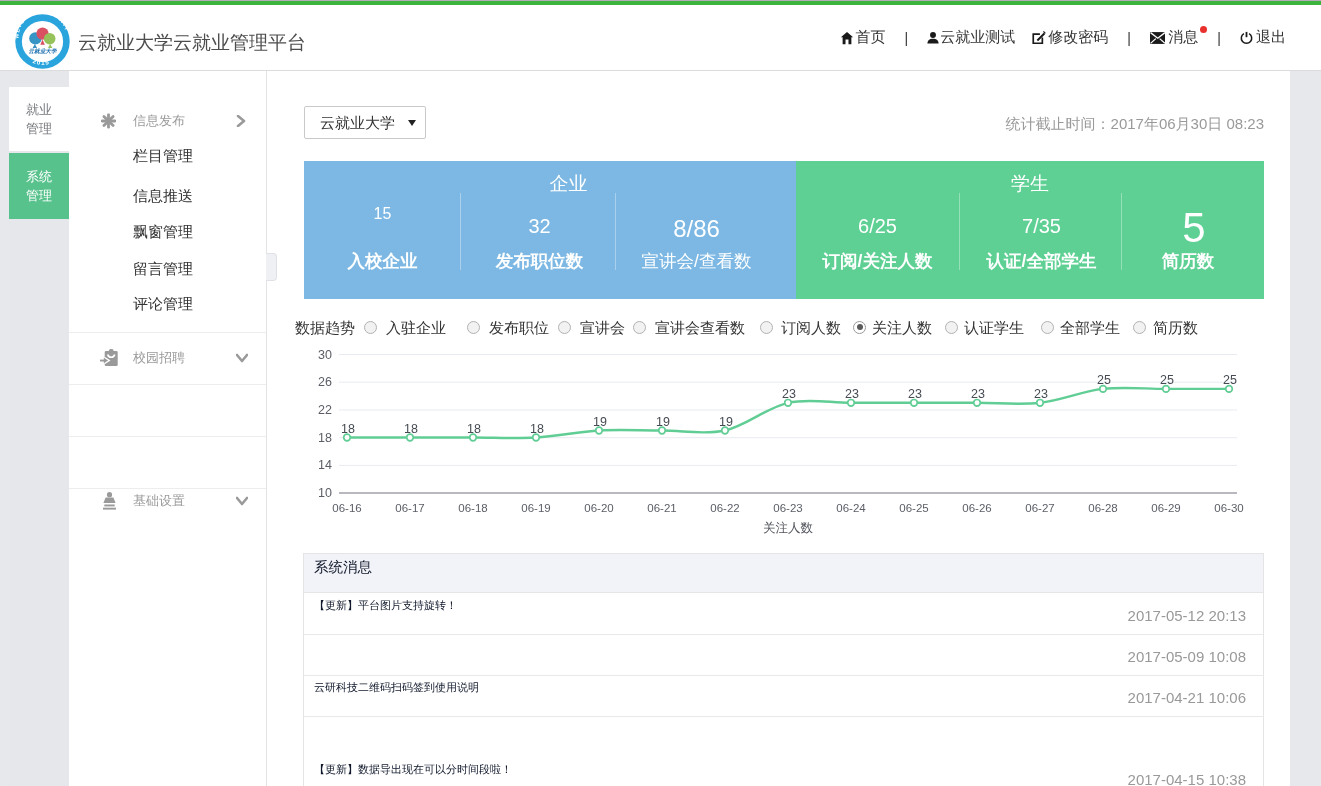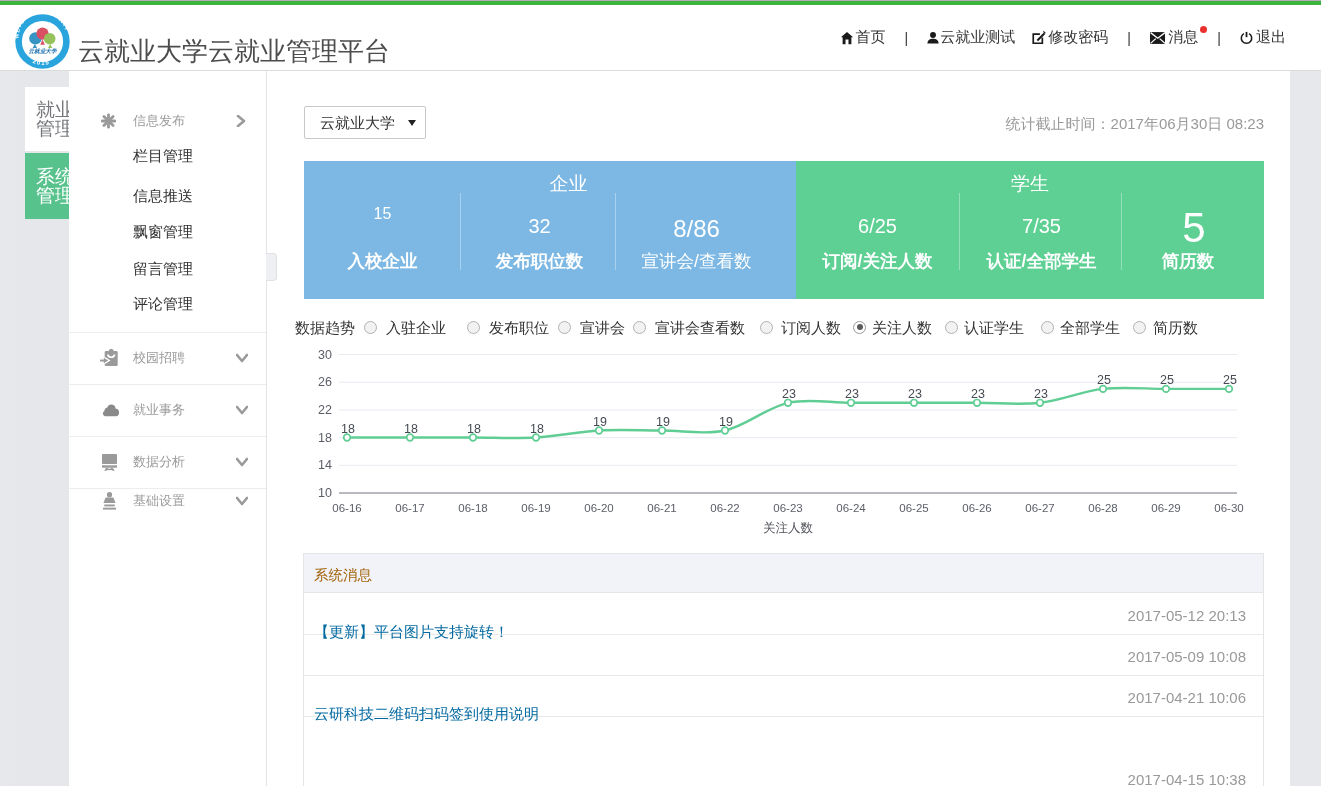--- a/index.html
+++ b/index.html
@@ -2,29 +2,29 @@
 <html><head>
 <meta charset="utf-8">
 <style>
 *{margin:0;padding:0;box-sizing:border-box}
 html,body{width:1321px;height:786px;overflow:hidden;background:#fff;
   font-family:"Liberation Sans",sans-serif;}
 .abs{position:absolute}
 #topbar1{position:absolute;left:0;top:0;width:1321px;height:1px;background:#b6acb8}
 #topbar2{position:absolute;left:0;top:1px;width:1321px;height:4px;background:#3cb43e}
 #header{position:absolute;left:0;top:5px;width:1321px;height:66px;background:#fff;border-bottom:1px solid #dcdcdc}
-#title{position:absolute;left:78px;top:14px;height:65px;line-height:65px;font-size:26px;color:#4d4d4d}
+#title{position:absolute;left:78px;top:5px;height:65px;line-height:65px;font-size:19px;color:#4d4d4d}
 #nav{position:absolute;right:35px;top:0;height:65px;display:flex;align-items:center;font-size:15px;color:#333}
 #nav .it{display:flex;align-items:center}
 #nav .sep{color:#333;margin:0 19px;font-size:14px}
 #nav svg{margin-right:2px}
 
 #leftstrip{position:absolute;left:0;top:71px;width:9px;height:715px;background:#e7e8eb}
 #tabcol{position:absolute;left:9px;top:71px;width:60px;height:715px;background:#e6e7ea}
-.tab{position:absolute;left:16px;width:60px;text-align:left;font-size:19px;line-height:19px;display:flex;align-items:center;justify-content:center}
+.tab{position:absolute;left:0;width:60px;text-align:left;font-size:13px;line-height:19px;display:flex;align-items:center;justify-content:center}
 #tab1{top:16px;height:64px;background:#fff;color:#76787c}
 #tab2{top:82px;height:66px;background:#57c28c;color:#fff}
 #menu{position:absolute;left:69px;top:71px;width:198px;height:715px;background:#fff;border-right:1px solid #e3e3e3}
 .mrow{position:absolute;left:0;width:197px;height:52px}
 .mrow .ic{position:absolute;left:32px;top:50%;transform:translateY(-50%)}
 .mrow .tx{position:absolute;left:64px;top:50%;transform:translateY(-50%);font-size:13px;color:#9a9a9a}
 .mrow .ar{position:absolute;left:167px;top:50%;transform:translateY(-50%)}
 .sub{position:absolute;left:64px;font-size:15px;color:#333;transform:translateY(-50%)}
 .mdiv{position:absolute;left:0;width:197px;height:1px;background:#ededed}
 
@@ -40,23 +40,23 @@
 .card .hd{position:absolute;top:10px;width:100%;text-align:center;font-size:19px}
 .vdiv{position:absolute;top:32px;width:1px;height:77px;background:rgba(255,255,255,0.35)}
 .cc{position:absolute;width:200px;text-align:center;transform:translateX(-50%);}
 .rlab{position:absolute;top:319px;font-size:15px;color:#333;white-space:nowrap}
 .rc{position:absolute;top:320.5px;width:13px;height:13px;border-radius:50%;border:1px solid #b2b2b2;background:#f2f2f2}
 .rc.sel{background:#fff;border-color:#999}
 .rc.sel::after{content:"";position:absolute;left:2.5px;top:2.5px;width:6px;height:6px;border-radius:50%;background:#5a5a5a}
 
 #msgpanel{position:absolute;left:303px;top:553px;width:961px;height:233px;border:1px solid #e5e5e5;border-bottom:none;background:#fff}
 #msghead{position:absolute;left:0;top:0;width:100%;height:39px;background:#f2f3f8;border-bottom:1px solid #e5e5e5}
-#msghead span{position:absolute;left:10px;top:12px;font-size:14.5px;color:#a16207}
+#msghead span{position:absolute;left:10px;top:4px;font-size:14.5px;color:#0f172a}
 .msgrow{position:absolute;left:0;width:100%;height:41px;border-bottom:1px solid #e9e9e9}
-.msgrow a{position:absolute;left:10px;top:29px;font-size:15px;color:#0369a1;text-decoration:none}
+.msgrow a{position:absolute;left:10px;top:4px;font-size:11px;color:#0f172a;text-decoration:none}
 .msgrow .dt{position:absolute;right:17px;top:13px;font-size:15px;color:#999}
 </style>
 </head>
 <body>
 <div id="topbar1"></div>
 <div id="topbar2"></div>
 <div id="header">
   <svg class="abs" style="left:15px;top:9px" width="55" height="55" viewBox="0 0 55 55">
     <circle cx="27.5" cy="27.5" r="27.2" fill="#2aa4dd"></circle>
     <circle cx="27.5" cy="27.5" r="20.6" fill="#fff"></circle>
@@ -142,45 +142,21 @@
           <rect x="0" y="11.1" width="4.5" height="1.9"></rect>
           <path d="M3.8 9.3 L8.1 12 L3.8 14.8 Z"></path>
         </g>
       </svg>
     <span class="tx">校园招聘</span>
     <svg class="ar" width="12" height="10" viewBox="0 0 12 10">
         <path d="M1 2 L6 8 L11 2" stroke="#9a9a9a" stroke-width="2.6" fill="none" stroke-linecap="round" stroke-linejoin="round"></path>
       </svg>
   </div>
   <div class="mdiv" style="top:313px"></div>
-  <div class="mrow" style="top:313px">
-    <svg class="ic" width="18" height="13" viewBox="0 0 18 13">
-        <path d="M14.5 5.1 A4.2 4.2 0 0 0 6.3 4 A3.6 3.6 0 0 0 3.4 7.6 A2.9 2.9 0 0 0 4.3 13 L13.8 13 A3.9 3.9 0 0 0 14.5 5.1 Z" fill="#8a8a8a"></path>
-      </svg>
-    <span class="tx">就业事务</span>
-    <svg class="ar" width="12" height="10" viewBox="0 0 12 10">
-        <path d="M1 2 L6 8 L11 2" stroke="#9a9a9a" stroke-width="2.6" fill="none" stroke-linecap="round" stroke-linejoin="round"></path>
-      </svg>
-  </div>
   <div class="mdiv" style="top:365px"></div>
-  <div class="mrow" style="top:365px">
-    <svg class="ic" width="17" height="18" viewBox="0 0 17 18">
-        <g fill="#9a9a9a">
-          <rect x="1" y="1" width="15" height="10" rx="0.8"></rect>
-          <rect x="1" y="12.3" width="15" height="2.4"></rect>
-          <path d="M5.8 14.7 L3.2 17.7 L5.4 17.7 L7.6 14.7 Z"></path>
-          <path d="M11.2 14.7 L13.8 17.7 L11.6 17.7 L9.4 14.7 Z"></path>
-          <rect x="4" y="15.7" width="9" height="1.4"></rect>
-        </g>
-      </svg>
-    <span class="tx">数据分析</span>
-    <svg class="ar" width="12" height="10" viewBox="0 0 12 10">
-        <path d="M1 2 L6 8 L11 2" stroke="#9a9a9a" stroke-width="2.6" fill="none" stroke-linecap="round" stroke-linejoin="round"></path>
-      </svg>
-  </div>
   <div class="mdiv" style="top:417px"></div>
   <div class="mrow" style="top:404px">
     <svg class="ic" width="17" height="19" viewBox="0 0 17 19">
         <g fill="#9a9a9a">
           <circle cx="8.5" cy="3.2" r="2.6"></circle>
           <path d="M4.6 6 L12.4 6 L14.6 11.5 L2.4 11.5 Z"></path>
           <rect x="3.3" y="13" width="10.4" height="1.9"></rect>
           <rect x="2" y="16.2" width="13" height="1.9"></rect>
         </g>
       </svg>

